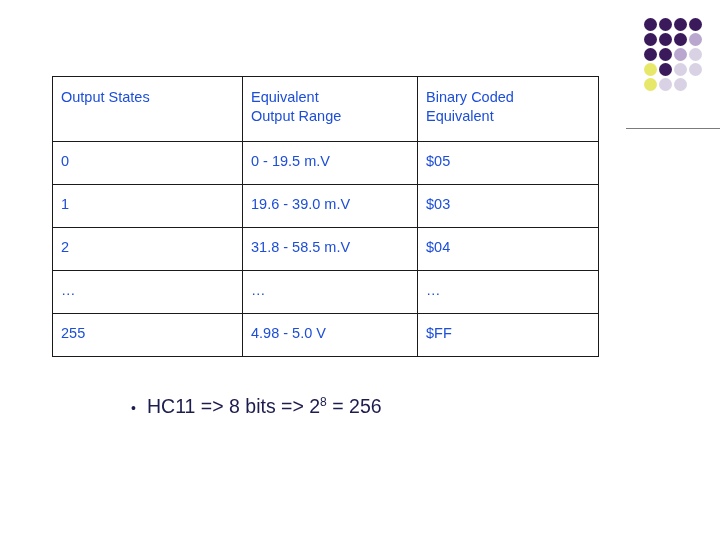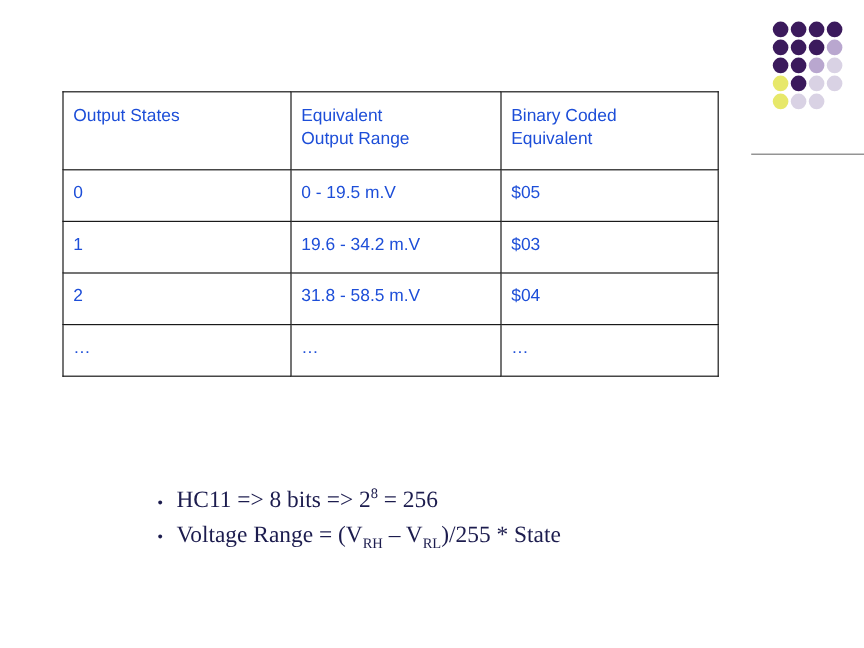--- a/index.html
+++ b/index.html
@@ -79,26 +79,25 @@
   }
   td.ellipsis {
     font-size: 15px;
     letter-spacing: 1px;
   }
 
   
   #bullets {
     position: absolute;
     left: 131px;
-    top: 403px;
+    top: 393px;
     width: 560px;
     color: #1c1c4e;
     font-size: 19.5px;
     line-height: 1.42;
-    font-family: Liberation Serif, serif;
   }
   #bullets .bullet-row {
     display: block;
     white-space: nowrap;
     margin-bottom: 2px;
   }
   #bullets .bullet-mark {
     display: inline-block;
     width: 16px;
     font-size: 14px;
@@ -155,33 +154,37 @@
         </td>
       </tr>
 
       <tr class="body">
         <td>0</td>
         <td>0 - 19.5 m.V</td>
         <td class="bce">$05</td>
       </tr>
       <tr class="body">
         <td>1</td>
-        <td>19.6 - 34.2 m.V</td>
+        <td>19.6 - 39.0 m.V</td>
         <td class="bce">$03</td>
       </tr>
       <tr class="body">
         <td>2</td>
         <td>31.8 - 58.5 m.V</td>
         <td class="bce">$04</td>
       </tr>
       <tr class="body">
         <td class="ellipsis">…</td>
         <td class="ellipsis">…</td>
         <td class="ellipsis">…</td>
       </tr>
+      <tr class="body">
+        <td>255</td>
+        <td>4.98 - 5.0 V</td>
+        <td class="bce">$FF</td>
+      </tr>
     </tbody>
   </table>
 </div>
 
 <div id="bullets" style="color: rgb(28, 28, 78);">
     <div class="bullet-row"><span class="bullet-mark">•</span><span>HC11 =&gt; 8 bits =&gt; 2</span><sup class="sup">8</sup><span> = 256</span></div>
-    <div class="bullet-row"><span class="bullet-mark">•</span><span>Voltage Range = (V</span><sub class="sub">RH</sub><span> – V</span><sub class="sub">RL</sub><span>)/255 * State</span></div>
   </div>
 
 </body></html>

